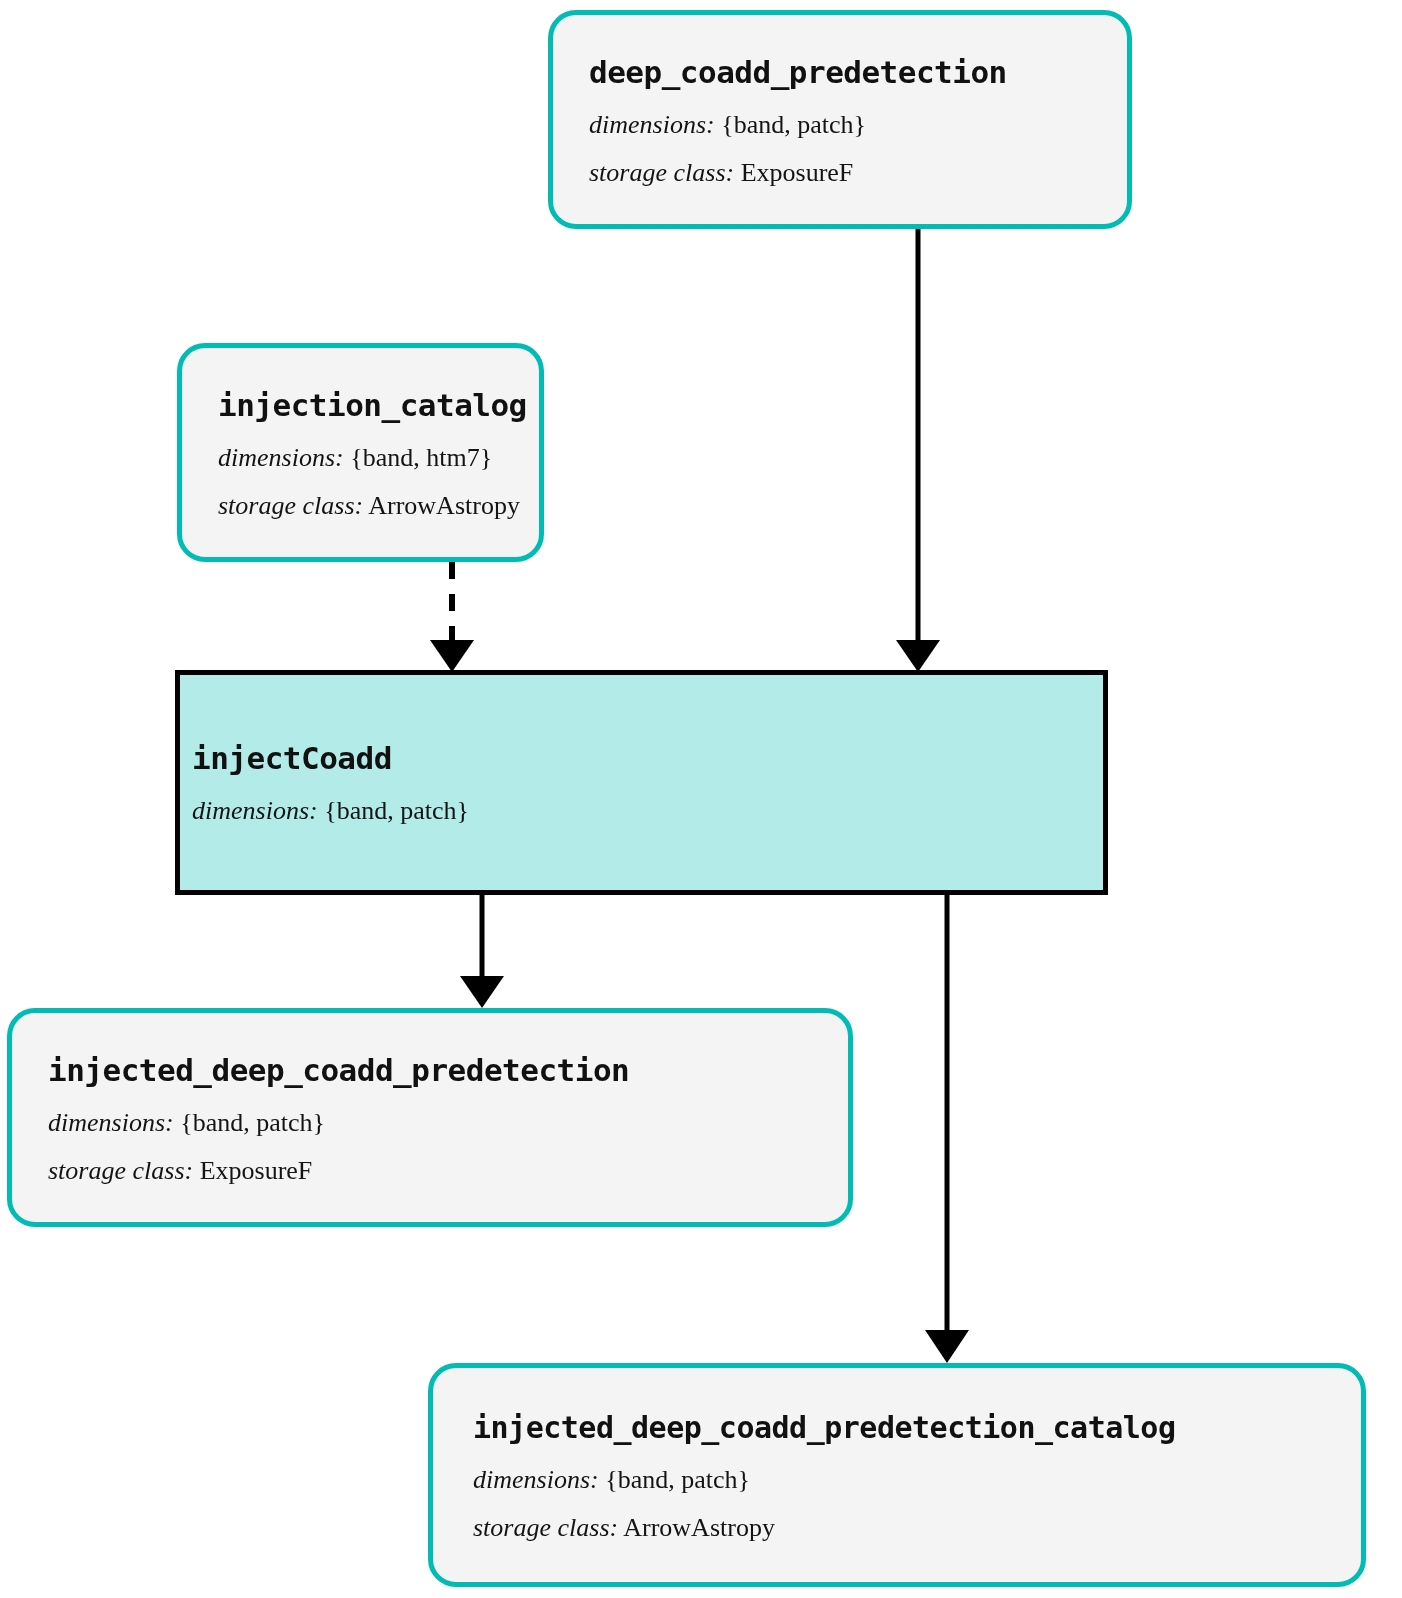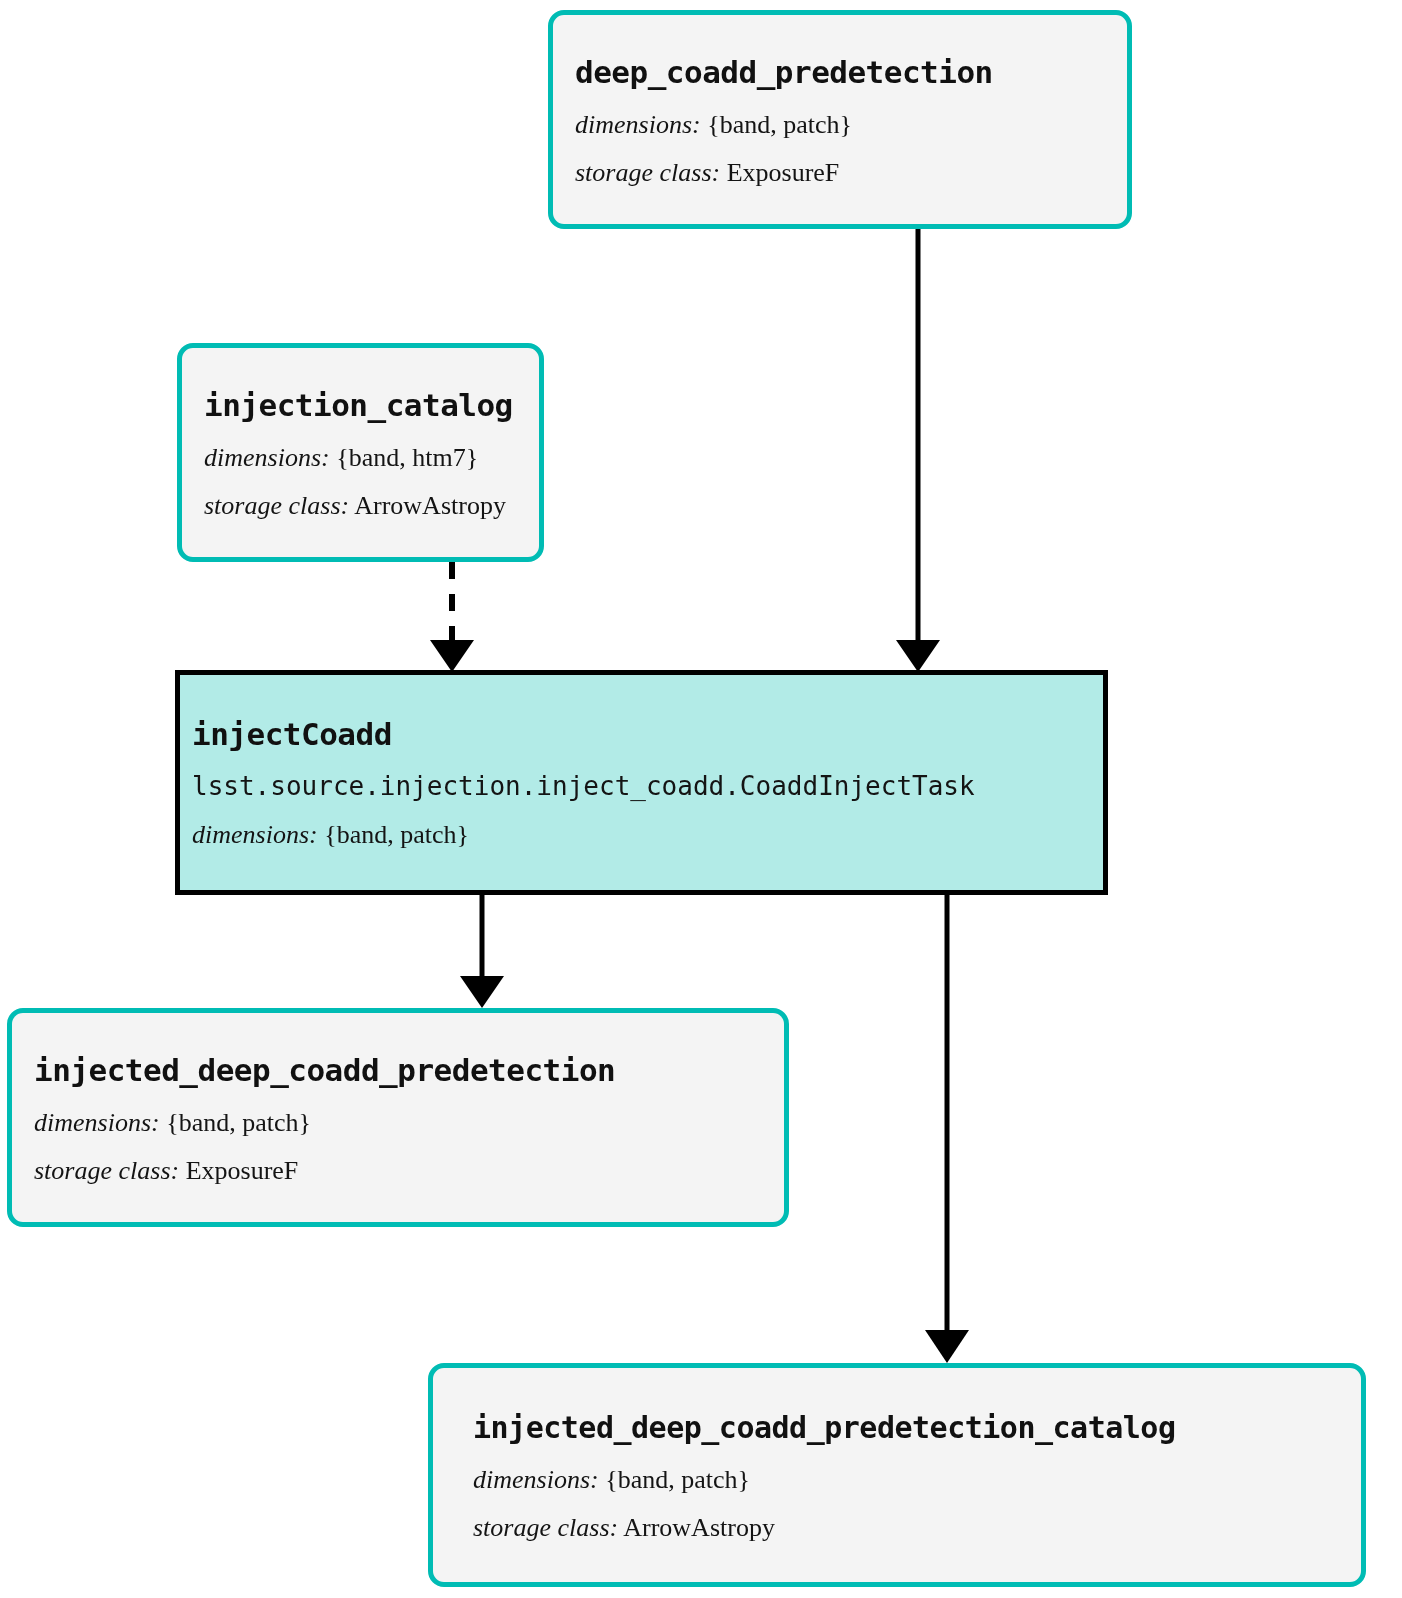--- a/index.html
+++ b/index.html
@@ -23,22 +23,22 @@
     top: 0;
     width: 1402px;
     height: 1598px;
     pointer-events: none;
   }
   .node {
     position: absolute;
     box-sizing: border-box;
     background: #f4f4f4;
     border: 5px solid #00bcb4;
-    border-radius: 16px;
-    padding: 14px 22px 10px 22px;
+    border-radius: 28px;
+    padding: 14px 22px 10px 36px;
     display: flex;
     flex-direction: column;
     justify-content: center;
     z-index: 2;
   }
   .node.task {
     background: #b2ebe7;
     border: 5px solid #000000;
     border-radius: 0;
   }
@@ -82,21 +82,21 @@
     left: 548px; top: 10px; width: 584px; height: 219px;
   }
   #node-injection_catalog {
     left: 177px; top: 343px; width: 367px; height: 219px;
   }
   #node-injectCoadd {
     left: 175px; top: 670px; width: 933px; height: 225px;
     padding: 14px 22px 12px 12px;
   }
   #node-injected_deep_coadd_predetection {
-    left: 7px; top: 1008px; width: 782px; height: 219px;
+    left: 7px; top: 1008px; width: 846px; height: 219px;
   }
   #node-injected_deep_coadd_predetection_catalog {
     left: 428px; top: 1363px; width: 938px; height: 224px;
     padding-left: 40px;
   }
   #node-injected_deep_coadd_predetection_catalog .node-title,
   #node-injected_deep_coadd_predetection_catalog .node-row {
     font-size: 30px;
   }
   #node-injected_deep_coadd_predetection_catalog .node-row {
@@ -155,21 +155,20 @@
       <span class="val">{band, htm7}</span>
     </div>
     <div class="node-row">
       <span class="key">storage class:</span>
       <span class="val">ArrowAstropy</span>
     </div>
   </div>
 
   <div class="node task" id="node-injectCoadd">
     <div class="node-title">injectCoadd</div>
-    <div class="node-class">lsst.source.injection.inject_coadd.CoaddInjectTask</div>
     <div class="node-row">
       <span class="key">dimensions:</span>
       <span class="val">{band, patch}</span>
     </div>
   </div>
 
   <div class="node dataset" id="node-injected_deep_coadd_predetection">
     <div class="node-title">injected_deep_coadd_predetection</div>
     <div class="node-row">
       <span class="key">dimensions:</span>

